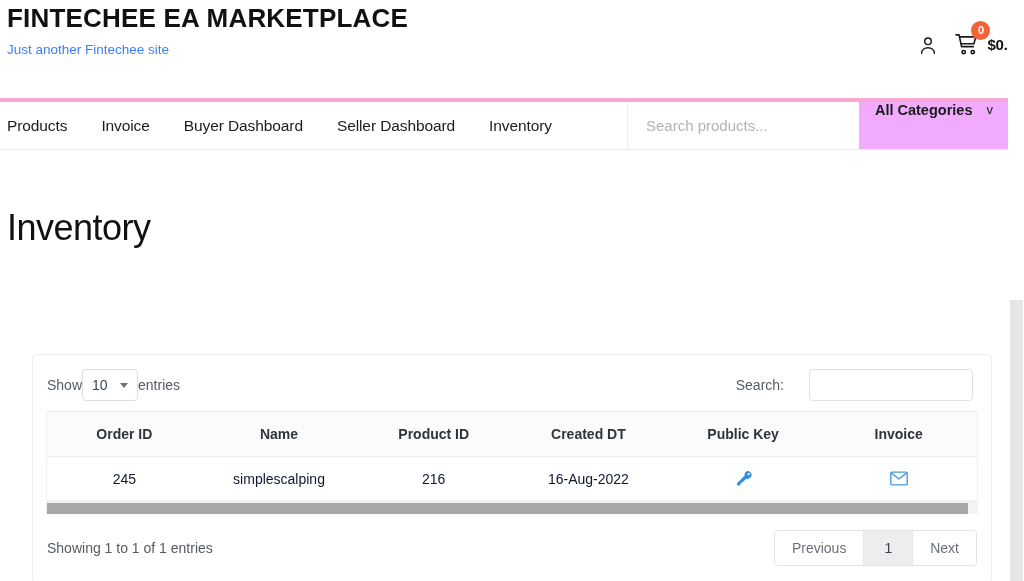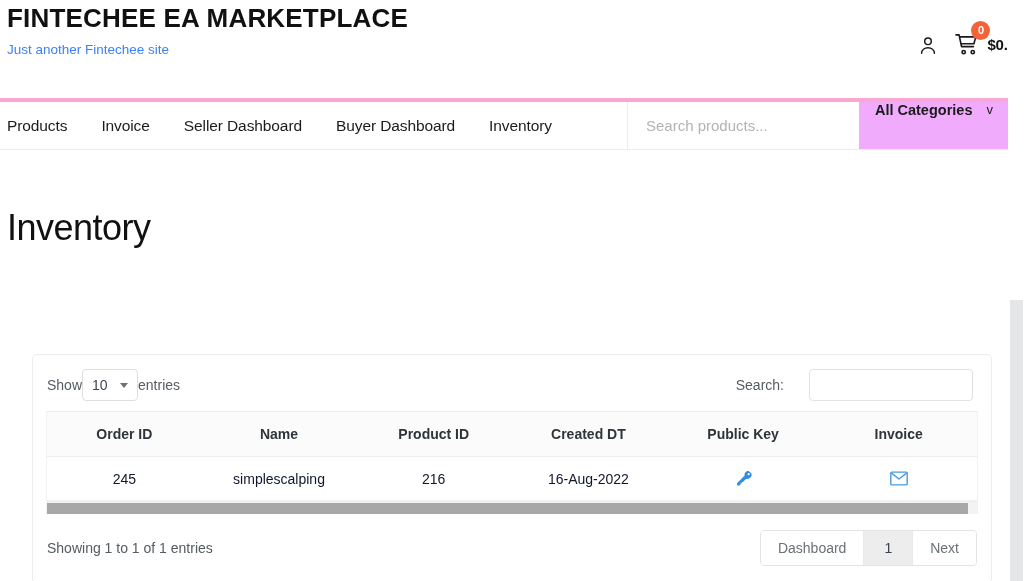--- a/index.html
+++ b/index.html
@@ -382,22 +382,22 @@
         <span class="cart-badge">0</span>
         <span class="cart-total">$0.00</span>
       </span>
     </div>
   </header>
 
   <nav class="navbar">
     <div class="nav-links">
       <a class="nav-link">Products</a>
       <a class="nav-link">Invoice</a>
+      <a class="nav-link">Buyer Dashboard</a>
       <a class="nav-link">Seller Dashboard</a>
-      <a class="nav-link">Buyer Dashboard</a>
       <a class="nav-link">Inventory</a>
     </div>
 
     <div class="search-zone">
       <input class="search-input" type="text" placeholder="Search products..." style="">
       <div class="cat-select">
         <span>All Categories</span>
         <span class="chev">v</span>
       </div>
       <div class="search-go">
@@ -479,21 +479,21 @@
       </table>
 
       <div class="hscroll-track">
         <div class="hscroll-thumb"></div>
       </div>
     </div>
 
     <div class="card-bottom">
       <div class="dt-info">Showing 1 to 1 of 1 entries</div>
       <div class="pager">
-        <span class="pager-btn">Dashboard</span>
+        <span class="pager-btn">Previous</span>
         <span class="pager-btn active">1</span>
         <span class="pager-btn">Next</span>
       </div>
     </div>
   </section>
 
   <div class="vscroll">
     <div class="vscroll-thumb"></div>
   </div>
 

